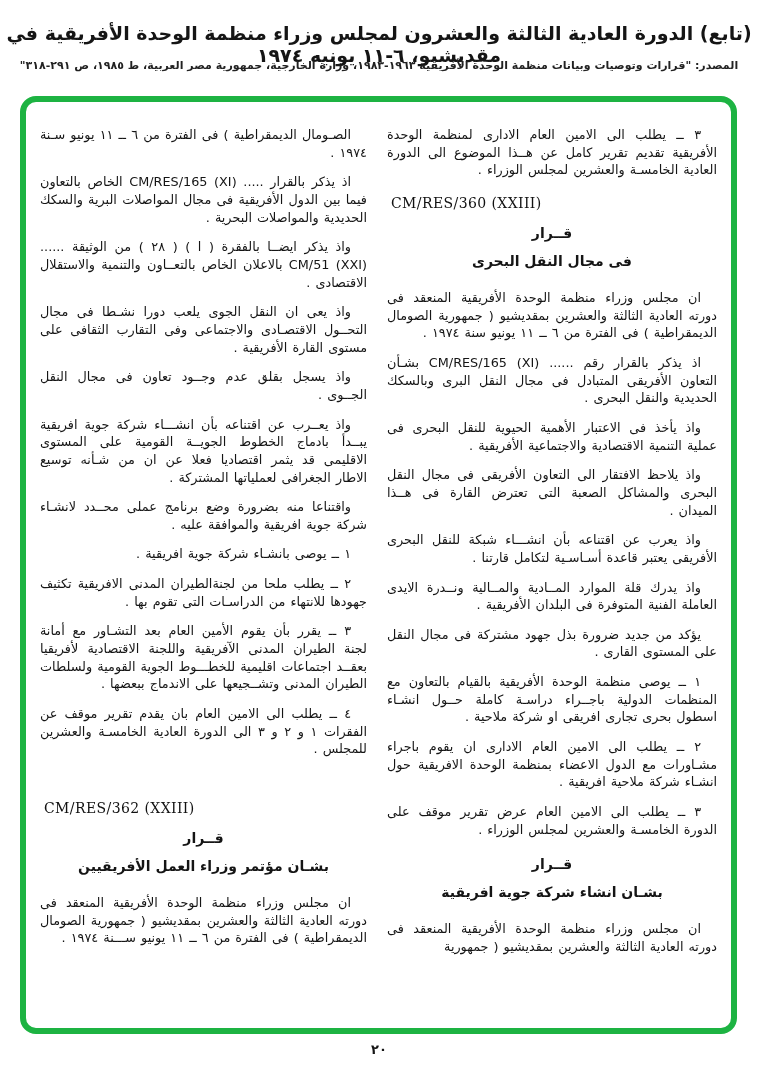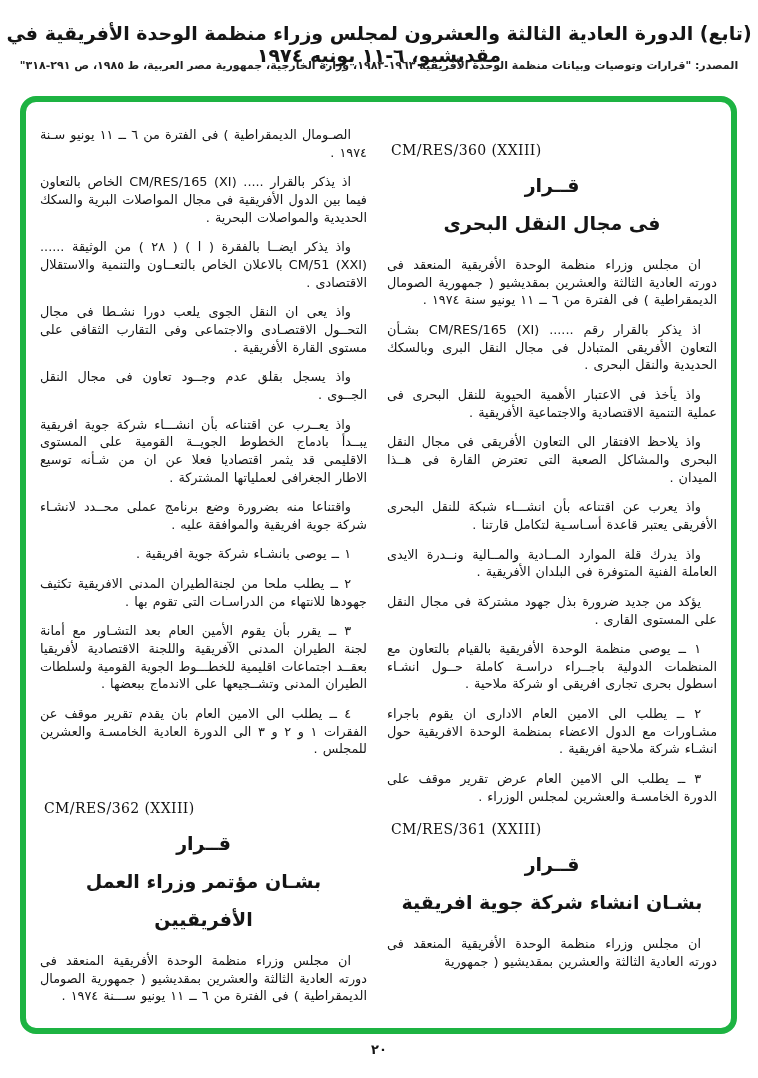--- a/index.html
+++ b/index.html
@@ -37,51 +37,51 @@
     direction:ltr;text-align:left;
     font-family:"DejaVu Serif", serif;
     font-size:14px;letter-spacing:0.4px;
     margin:16px 0 8px 4px;color:#111;
   }
   .col.left .block.ref{margin-top:42px;}
   .block.heading{
     text-align:center;direction:rtl;font-weight:bold;
     margin:6px 0 14px 0;
   }
-  .heading-line{font-size:19px;line-height:2.0;}
+  .heading-line{font-size:14px;line-height:2.0;}
   .page-number{
     position:absolute;top:1042px;left:0;width:100%;
     text-align:center;font-size:13px;font-weight:bold;direction:rtl;
   }
 </style>
 </head>
 <body>
 
 <div class="header-title">(تابع) الدورة العادية الثالثة والعشرون لمجلس وزراء منظمة الوحدة الأفريقية في مقديشيو، ٦-١١ يونيه ١٩٧٤</div>
 <div class="header-source">المصدر: "قرارات وتوصيات وبيانات منظمة الوحدة الأفريقية ١٩٦٣-١٩٨٣، وزارة الخارجية، جمهورية مصر العربية، ط ١٩٨٥، ص ٢٩١-٣١٨"</div>
 
 <div class="doc-frame" style="border-color: rgb(29, 179, 66);">
   <div class="columns">
     <div class="col right" id="col-right">
+        <div class="block para">٣ ــ يطلب الى الامين العام الادارى لمنظمة الوحدة الأفريقية تقديم تقرير كامل عن هــذا الموضوع الى الدورة العادية الخامسـة والعشرين لمجلس الوزراء .</div>
         <div class="block ref">CM/RES/360  (XXIII)</div>
         <div class="block heading">
           <div class="heading-line">قــرار</div>
           <div class="heading-line">فى مجال النقل البحرى</div>
         </div>
         <div class="block para">ان مجلس وزراء منظمة الوحدة الأفريقية المنعقد فى دورته العادية الثالثة والعشرين بمقديشيو ( جمهورية الصومال الديمقراطية ) فى الفترة من ٦ ــ ١١ يونيو سنة ١٩٧٤ .</div>
         <div class="block para">اذ يذكر بالقرار رقم ...... CM/RES/165 (XI) بشـأن التعاون الأفريقى المتبادل فى مجال النقل البرى وبالسكك الحديدية والنقل البحرى .</div>
         <div class="block para">واذ يأخذ فى الاعتبار الأهمية الحيوية للنقل البحرى فى عملية التنمية الاقتصادية والاجتماعية الأفريقية .</div>
         <div class="block para">واذ يلاحظ الافتقار الى التعاون الأفريقى فى مجال النقل البحرى والمشاكل الصعبة التى تعترض القارة فى هــذا الميدان .</div>
         <div class="block para">واذ يعرب عن اقتناعه بأن انشـــاء شبكة للنقل البحرى الأفريقى يعتبر قاعدة أسـاسـية لتكامل قارتنا .</div>
         <div class="block para">واذ يدرك قلة الموارد المــادية والمــالية ونــدرة الايدى العاملة الفنية المتوفرة فى البلدان الأفريقية .</div>
         <div class="block para">يؤكد من جديد ضرورة بذل جهود مشتركة فى مجال النقل على المستوى القارى .</div>
         <div class="block para">١ ــ يوصى منظمة الوحدة الأفريقية بالقيام بالتعاون مع المنظمات الدولية باجــراء دراسـة كاملة حــول انشـاء اسطول بحرى تجارى افريقى او شركة ملاحية .</div>
         <div class="block para">٢ ــ يطلب الى الامين العام الادارى ان يقوم باجراء مشـاورات مع الدول الاعضاء بمنظمة الوحدة الافريقية حول انشـاء شركة ملاحية افريقية .</div>
         <div class="block para">٣ ــ يطلب الى الامين العام عرض تقرير موقف على الدورة الخامسـة والعشرين لمجلس الوزراء .</div>
-        <div class="block ref">CM/RES/361  (XXIII)</div>
         <div class="block heading">
           <div class="heading-line">قــرار</div>
           <div class="heading-line">بشـان انشاء شركة جوية افريقية</div>
         </div>
         <div class="block para">ان مجلس وزراء منظمة الوحدة الأفريقية المنعقد فى دورته العادية الثالثة والعشرين بمقديشيو ( جمهورية</div>
       </div>
     <div class="col left" id="col-left">
         <div class="block para">الصـومال الديمقراطية ) فى الفترة من ٦ ــ ١١ يونيو سـنة ١٩٧٤ .</div>
         <div class="block para">اذ يذكر بالقرار ..... CM/RES/165 (XI) الخاص بالتعاون فيما بين الدول الأفريقية فى مجال المواصلات البرية والسكك الحديدية والمواصلات البحرية .</div>
         <div class="block para">واذ يذكر ايضــا بالفقرة ( ا ) ( ٢٨ ) من الوثيقة ...... CM/51 (XXI) بالاعلان الخاص بالتعــاون والتنمية والاستقلال الاقتصادى .</div>

